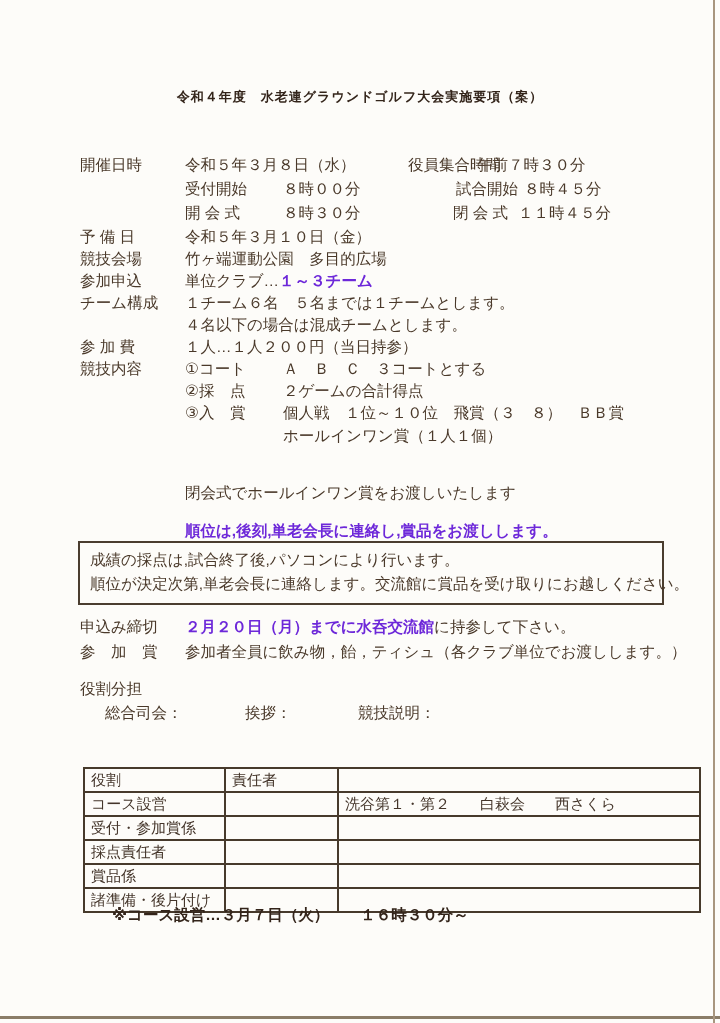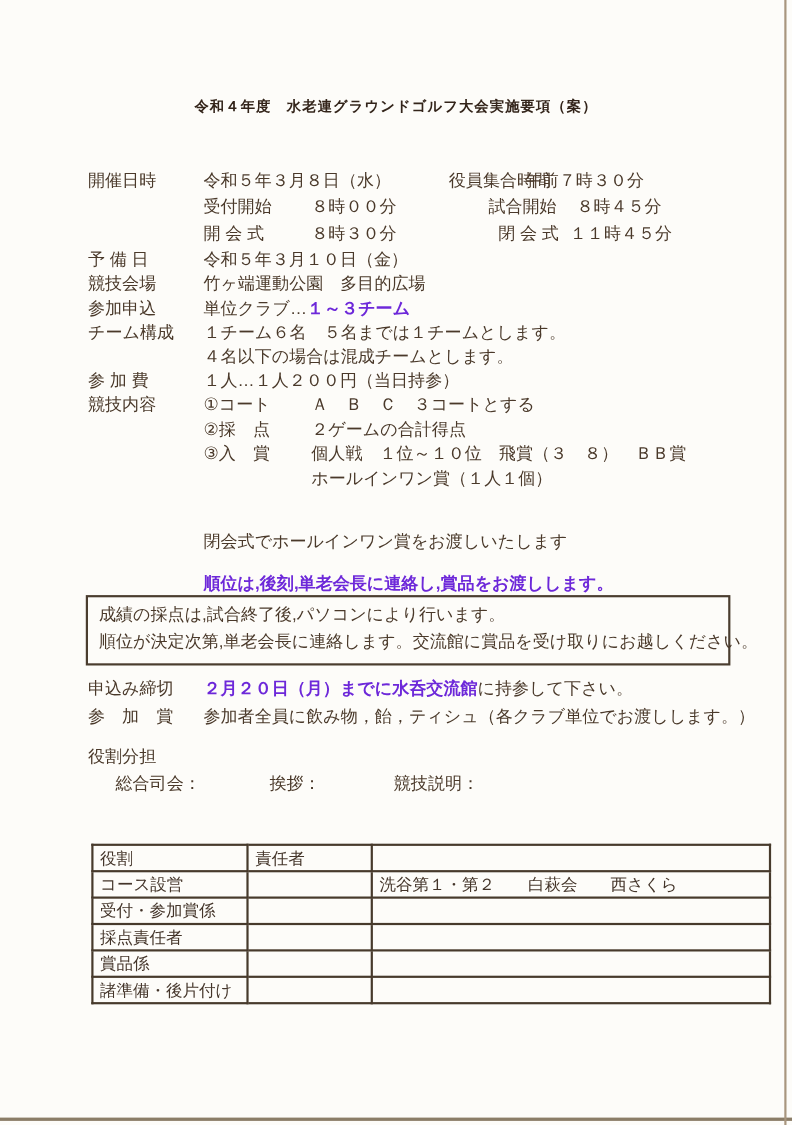--- a/index.html
+++ b/index.html
@@ -91,21 +91,21 @@
   <div class="line" style="top:155px;left:0;width:720px;">
     <span class="seg" style="left:80px;">開催日時</span>
     <span class="seg" style="left:185px;">令和５年３月８日（水）</span>
     <span class="seg" style="left:360px;margin-left:48px;">役員集合時間</span>
     <span class="seg" style="left:477px;">午前７時３０分</span>
   </div>
 
   <div class="line" style="top:179px;left:0;width:720px;">
     <span class="seg" style="left:185px;">受付開始</span>
     <span class="seg" style="left:283px;">８時００分</span>
-    <span class="seg" style="left:432px;padding-left:12px;">試合開始</span>
+    <span class="seg" style="left:444px;padding-left:12px;">試合開始</span>
     <span class="seg" style="left:524px;">８時４５分</span>
   </div>
 
   <div class="line" style="top:203px;left:0;width:720px;">
     <span class="seg" style="left:185px;">開 会 式</span>
     <span class="seg" style="left:283px;">８時３０分</span>
     <span class="seg" style="left:420px;margin-left:33px;">閉 会 式</span>
     <span class="seg" style="left:518px;">１１時４５分</span>
   </div>
 
@@ -207,17 +207,18 @@
         <td class="c3"></td>
       </tr>
       <tr>
         <td class="c1">諸準備・後片付け</td>
         <td class="c2"></td>
         <td class="c3"></td>
       </tr>
     </tbody>
   </table>
 
+  <div class="footnote">※コース設営…３月７日（火）　　１６時３０分～</div>
 
   <div class="scan-edge-bottom"></div>
   <div class="scan-edge-right"></div>
 
 </div>
 
 </body></html>

